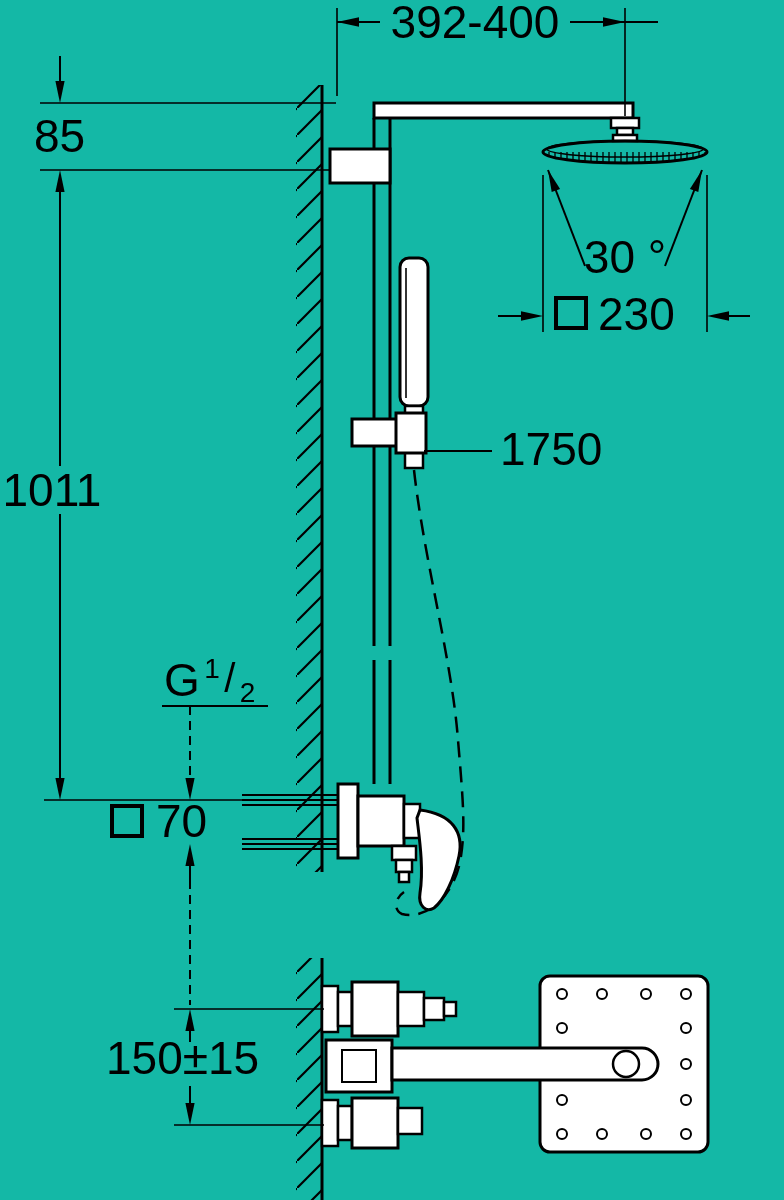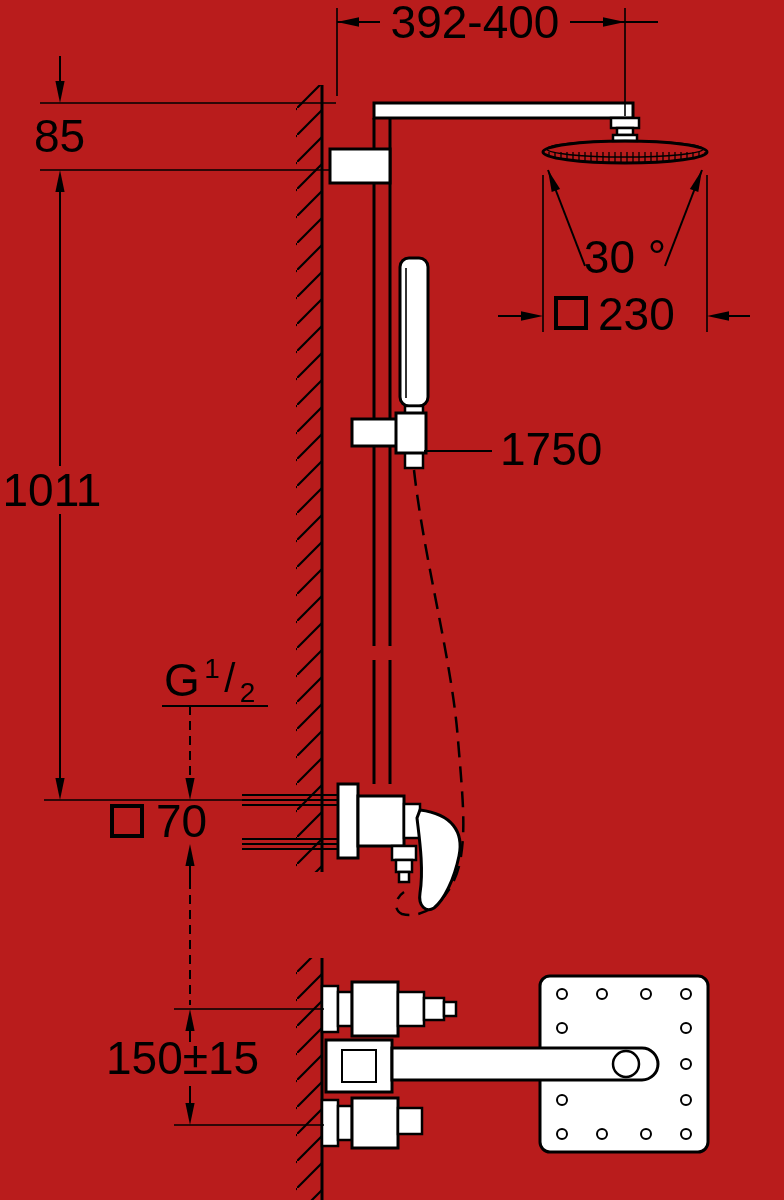--- a/index.html
+++ b/index.html
@@ -1,16 +1,16 @@
 <!DOCTYPE html>
 <html><head>
 <meta charset="utf-8">
 <style>
   html,body{margin:0;padding:0;background:#ffffff;}
-  .page{width:784px;height:1200px;position:relative;background:#b91c1c;overflow:hidden;}
+  .page{width:784px;height:1200px;position:relative;background:#14b8a6;overflow:hidden;}
   svg{display:block;}
   text{font-family:"Liberation Sans","DejaVu Sans",sans-serif;fill:#000;}
   .dim{font-size:46px;}
   .dim-g{font-size:46px;}
   .sup{font-size:28px;}
   .slash{font-size:40px;}
   .obj{stroke:#000;stroke-width:3;fill:#fff;}
   .obj-thin{stroke:#000;stroke-width:2.5;fill:#fff;}
   .ln{stroke:#000;stroke-width:3;fill:none;}
   .ln2{stroke:#000;stroke-width:2;fill:none;}

